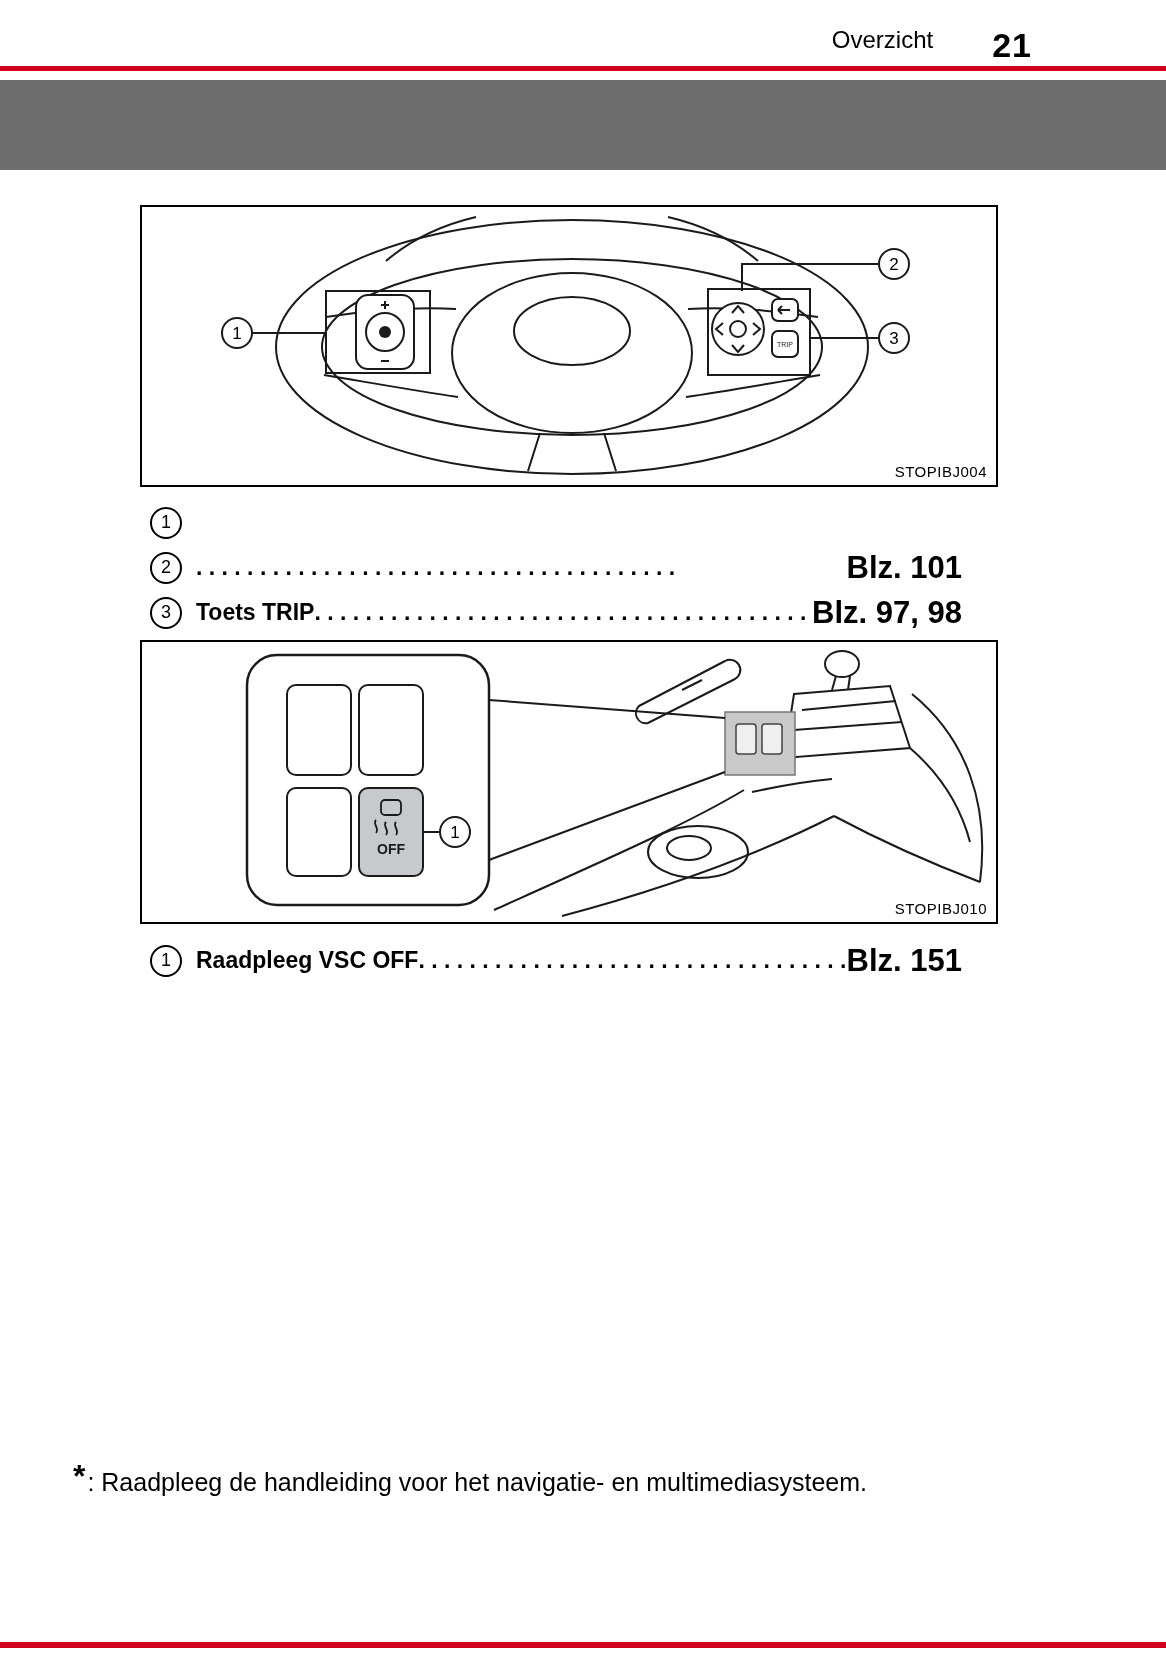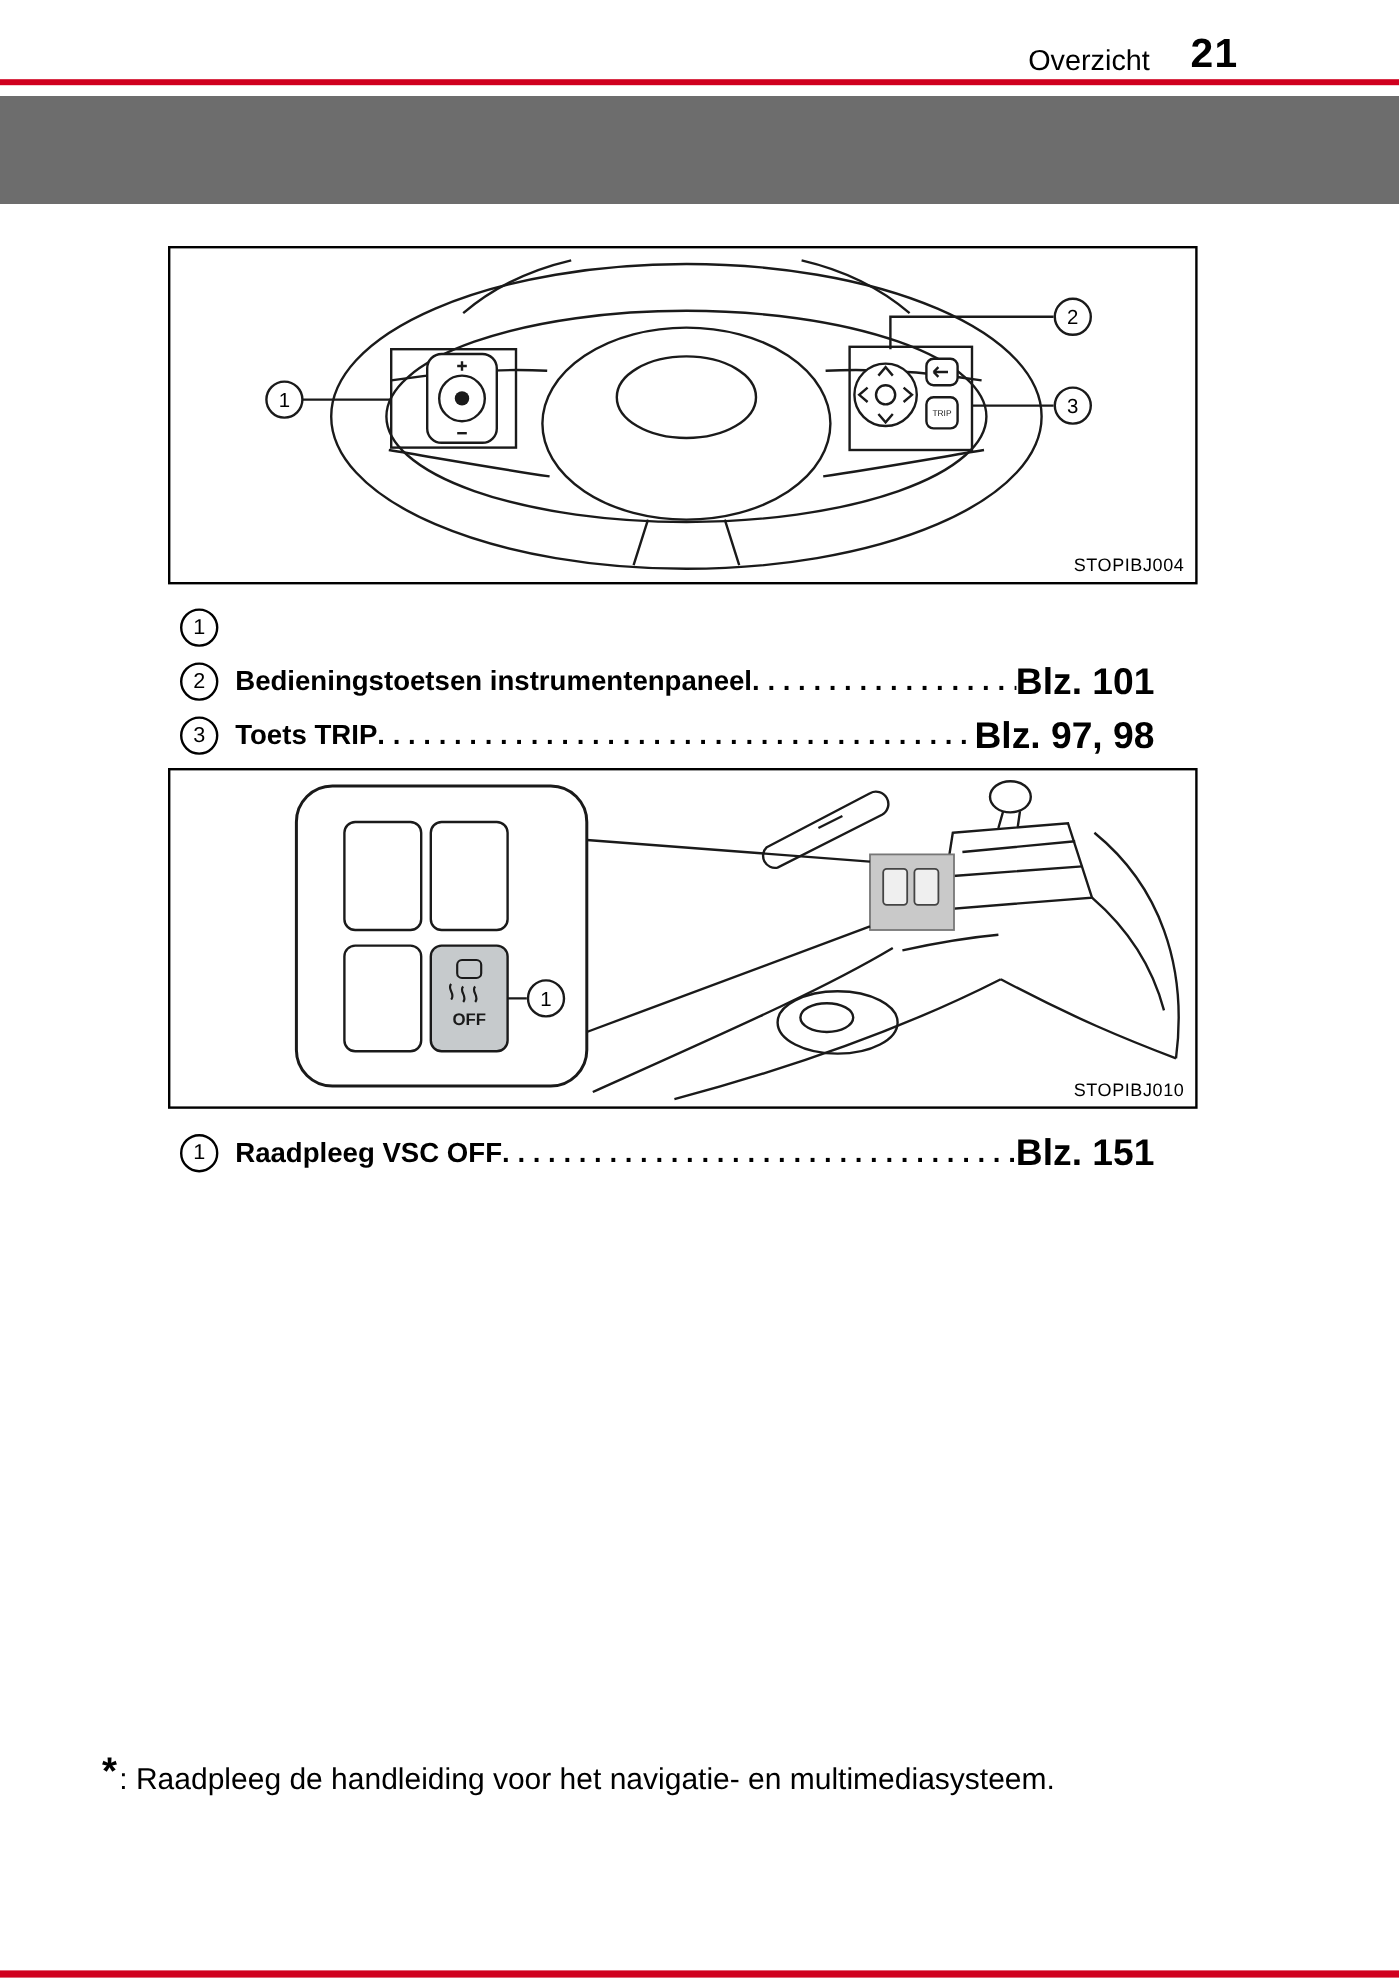--- a/index.html
+++ b/index.html
@@ -4,39 +4,39 @@
 <style>
   html,body{margin:0;padding:0;background:#fff;}
   body{
     width:1166px;height:1654px;position:relative;overflow:hidden;
     font-family:"Liberation Sans","DejaVu Sans",sans-serif;color:#000;
   }
   .red-rule{position:absolute;left:0;width:1166px;background:var(--rule-red,#d0001e);}
   #rule-top{top:66px;height:5px;}
   #rule-bottom{top:1642px;height:6px;}
   .gray-banner{position:absolute;left:0;top:80px;width:1166px;height:90px;background:var(--banner-gray,#6d6d6d);}
-  .header{position:absolute;top:26px;right:134px;display:flex;align-items:flex-end;gap:34px;}
+  .header{position:absolute;top:26px;right:134px;display:flex;align-items:flex-start;gap:59px;}
   .header .section{font-size:24px;}
   .header .pagenum{font-size:34px;font-weight:bold;letter-spacing:1px;}
   .figure{position:absolute;left:140px;width:854px;border:2px solid #000;background:#fff;}
   #figure1{top:205px;height:278px;}
   #figure2{top:640px;height:280px;}
   .figure svg{display:block;width:100%;height:100%;}
   .figcode{position:absolute;right:9px;bottom:5px;font-size:15px;letter-spacing:0.5px;}
   .legend{position:absolute;left:150px;width:812px;}
   #legend1{top:500px;}
   #legend2{top:938px;}
   .row{display:flex;align-items:center;height:45px;white-space:nowrap;}
   .cnum{flex:0 0 auto;width:28px;height:28px;border:2px solid #000;border-radius:50%;
         display:flex;align-items:center;justify-content:center;font-size:18px;margin-right:14px;}
   .label{font-weight:bold;font-size:23px;flex:0 0 auto;}
   .leader{font-weight:bold;font-size:23px;flex:1 1 auto;min-width:0;overflow:hidden;}
   .pageref{font-weight:bold;font-size:31px;flex:0 0 auto;}
   sup.ast{font-weight:bold;font-size:26px;line-height:0;vertical-align:8px;margin-left:2px;}
-  .footnote{position:absolute;top:1462px;left:12px;width:940px;text-align:center;font-size:25px;}
+  .footnote{position:absolute;top:1462px;left:0;width:940px;text-align:center;font-size:25px;}
   .footnote .sym{font-weight:bold;font-size:32px;position:relative;top:-4px;margin-right:2px;}
 </style>
 </head>
 <body>
 
 <div class="header">
   <span class="section">Overzicht</span>
   <span class="pagenum">21</span>
 </div>
 
@@ -103,21 +103,20 @@
 </div>
 
 <div class="legend" id="legend1">
   <div class="row">
     <span class="cnum">1</span>
     <span class="leader"></span>
     <span class="pageref"></span>
   </div>
   <div class="row">
     <span class="cnum">2</span>
-    <span class="label">Bedieningstoetsen instrumentenpaneel</span>
     <span class="leader"> . . . . . . . . . . . . . . . . . . . . . . . . . . . . . . . . . . . . . .</span>
     <span class="pageref">Blz. 101</span>
   </div>
   <div class="row">
     <span class="cnum">3</span>
     <span class="label">Toets TRIP </span>
     <span class="leader"> . . . . . . . . . . . . . . . . . . . . . . . . . . . . . . . . . . . . . . . . . . . .</span>
     <span class="pageref">Blz. 97, 98</span>
   </div>
 </div>

